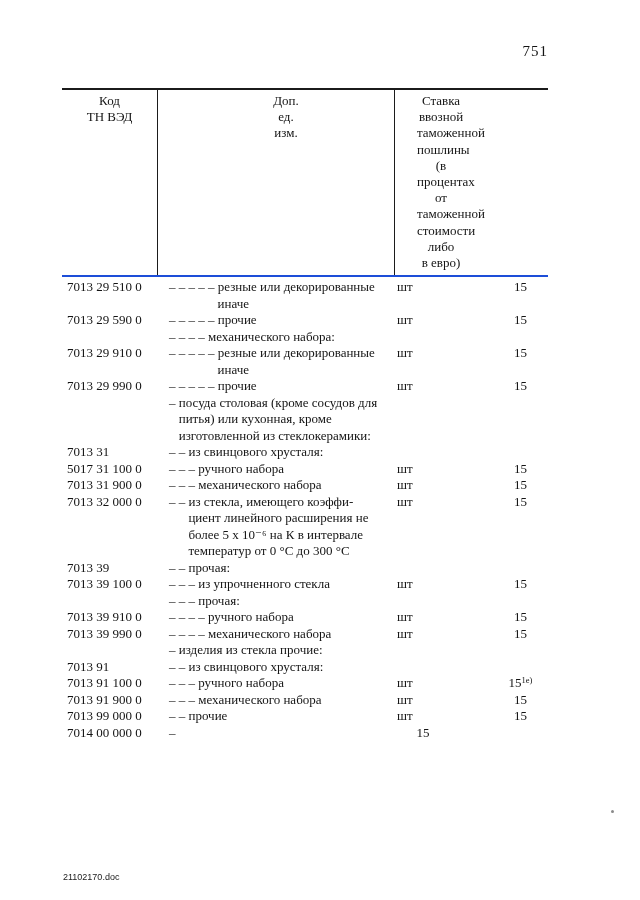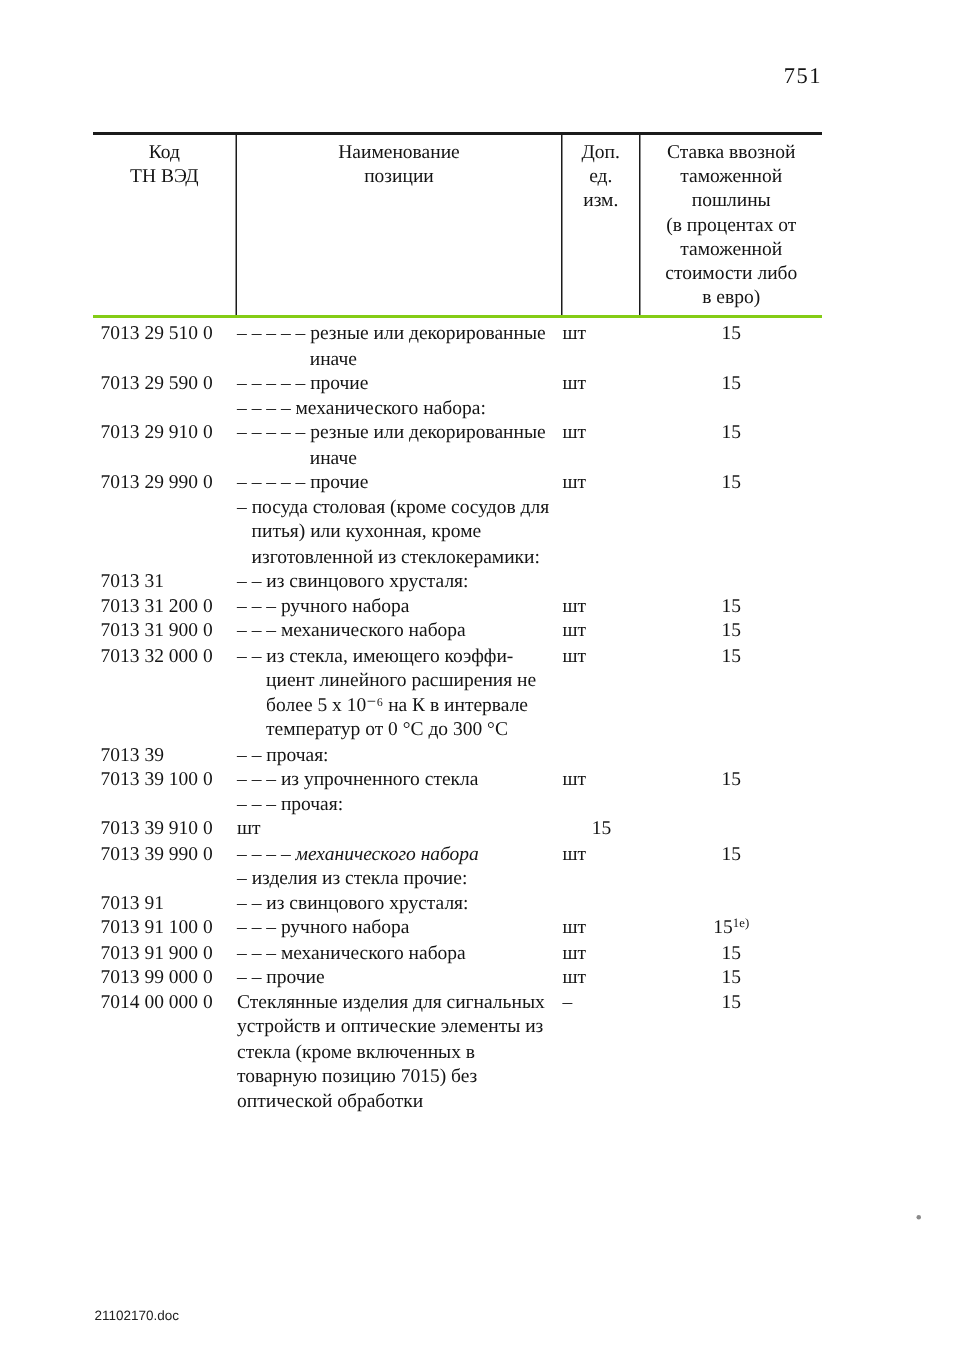--- a/index.html
+++ b/index.html
@@ -19,37 +19,39 @@
     letter-spacing: 1px;
   }
   .tariff-table {
     position: absolute;
     top: 88px; left: 62px; width: 486px;
   }
   .thead {
     display: grid;
     grid-template-columns: 96px 217px 52px 121px;
     border-top: 2px solid #1b1b1b;
-    border-bottom: 2px solid #84cc16;
+    border-bottom: 2px solid #1d4ed8;
+    gap: 20px;
   }
   .th {
     font-size: 13px;
     line-height: 16.2px;
     text-align: center;
     white-space: pre-line;
     padding: 3px 2px 4px 2px;
     min-height: 106px;
   }
   .th.sep { border-right: 1.5px solid #1b1b1b; }
   .tbody { padding-top: 2px; }
   .trow {
     display: grid;
     grid-template-columns: 96px 217px 52px 121px;
     font-size: 13px;
     line-height: 16.5px;
+    gap: 11px;
   }
   .td-code { padding-left: 5px; white-space: nowrap; }
   .td-name { white-space: pre-line; }
   .td-unit { }
   .td-rate { text-align: center; }
   .td-rate sup, .td-name sup {
     font-size: 8.5px;
     line-height: 0;
     vertical-align: 4px;
   }
@@ -70,22 +72,20 @@
 </style>
 </head>
 <body>
 
 <div class="page-number">751</div>
 
 <div class="tariff-table">
   <div class="thead">
     <div class="th sep">Код
 ТН ВЭД</div>
-    <div class="th sep">Наименование
-позиции</div>
     <div class="th sep">Доп.
 ед.
 изм.</div>
     <div class="th">Ставка ввозной
 таможенной
 пошлины
 (в процентах от
 таможенной
 стоимости либо
 в евро)</div>
@@ -131,21 +131,21 @@
         <div class="td-unit"></div>
         <div class="td-rate"></div>
       </div>
       <div class="trow">
         <div class="td-code">7013 31</div>
         <div class="td-name" style="padding-left: 19.4px; text-indent: -19.4px;">– – из свинцового хрусталя:</div>
         <div class="td-unit"></div>
         <div class="td-rate"></div>
       </div>
       <div class="trow">
-        <div class="td-code">7013 31 200 0</div>
+        <div class="td-code">5017 31 100 0</div>
         <div class="td-name" style="padding-left: 29.1px; text-indent: -29.1px;">– – – ручного набора</div>
         <div class="td-unit">шт</div>
         <div class="td-rate">15</div>
       </div>
       <div class="trow">
         <div class="td-code">7013 31 900 0</div>
         <div class="td-name" style="padding-left: 29.1px; text-indent: -29.1px;">– – – механического набора</div>
         <div class="td-unit">шт</div>
         <div class="td-rate">15</div>
       </div>
@@ -171,26 +171,27 @@
         <div class="td-rate">15</div>
       </div>
       <div class="trow">
         <div class="td-code"></div>
         <div class="td-name" style="padding-left: 29.1px; text-indent: -29.1px;">– – – прочая:</div>
         <div class="td-unit"></div>
         <div class="td-rate"></div>
       </div>
       <div class="trow">
         <div class="td-code">7013 39 910 0</div>
+        <div class="td-name" style="padding-left: 38.8px; text-indent: -38.8px;">– – – – ручного набора</div>
         <div class="td-unit">шт</div>
         <div class="td-rate">15</div>
       </div>
       <div class="trow">
         <div class="td-code">7013 39 990 0</div>
-        <div class="td-name" style="padding-left: 38.8px; text-indent: -38.8px; font-style: italic;">– – – – механического набора</div>
+        <div class="td-name" style="padding-left: 38.8px; text-indent: -38.8px;">– – – – механического набора</div>
         <div class="td-unit">шт</div>
         <div class="td-rate">15</div>
       </div>
       <div class="trow">
         <div class="td-code"></div>
         <div class="td-name" style="padding-left: 9.7px; text-indent: -9.7px;">– изделия из стекла прочие:</div>
         <div class="td-unit"></div>
         <div class="td-rate"></div>
       </div>
       <div class="trow">
@@ -212,25 +213,20 @@
         <div class="td-rate">15</div>
       </div>
       <div class="trow">
         <div class="td-code">7013 99 000 0</div>
         <div class="td-name" style="padding-left: 19.4px; text-indent: -19.4px;">– – прочие</div>
         <div class="td-unit">шт</div>
         <div class="td-rate">15</div>
       </div>
       <div class="trow">
         <div class="td-code">7014 00 000 0</div>
-        <div class="td-name" style="padding-left: 0px; text-indent: 0px;">Стеклянные изделия для сигнальных
-устройств и оптические элементы из
-стекла (кроме включенных в
-товарную позицию 7015) без
-оптической обработки</div>
         <div class="td-unit">–</div>
         <div class="td-rate">15</div>
       </div>
     </div>
 </div>
 
 <div class="doc-footer">21102170.doc</div>
 <div class="speck"></div>
 
 </body></html>

